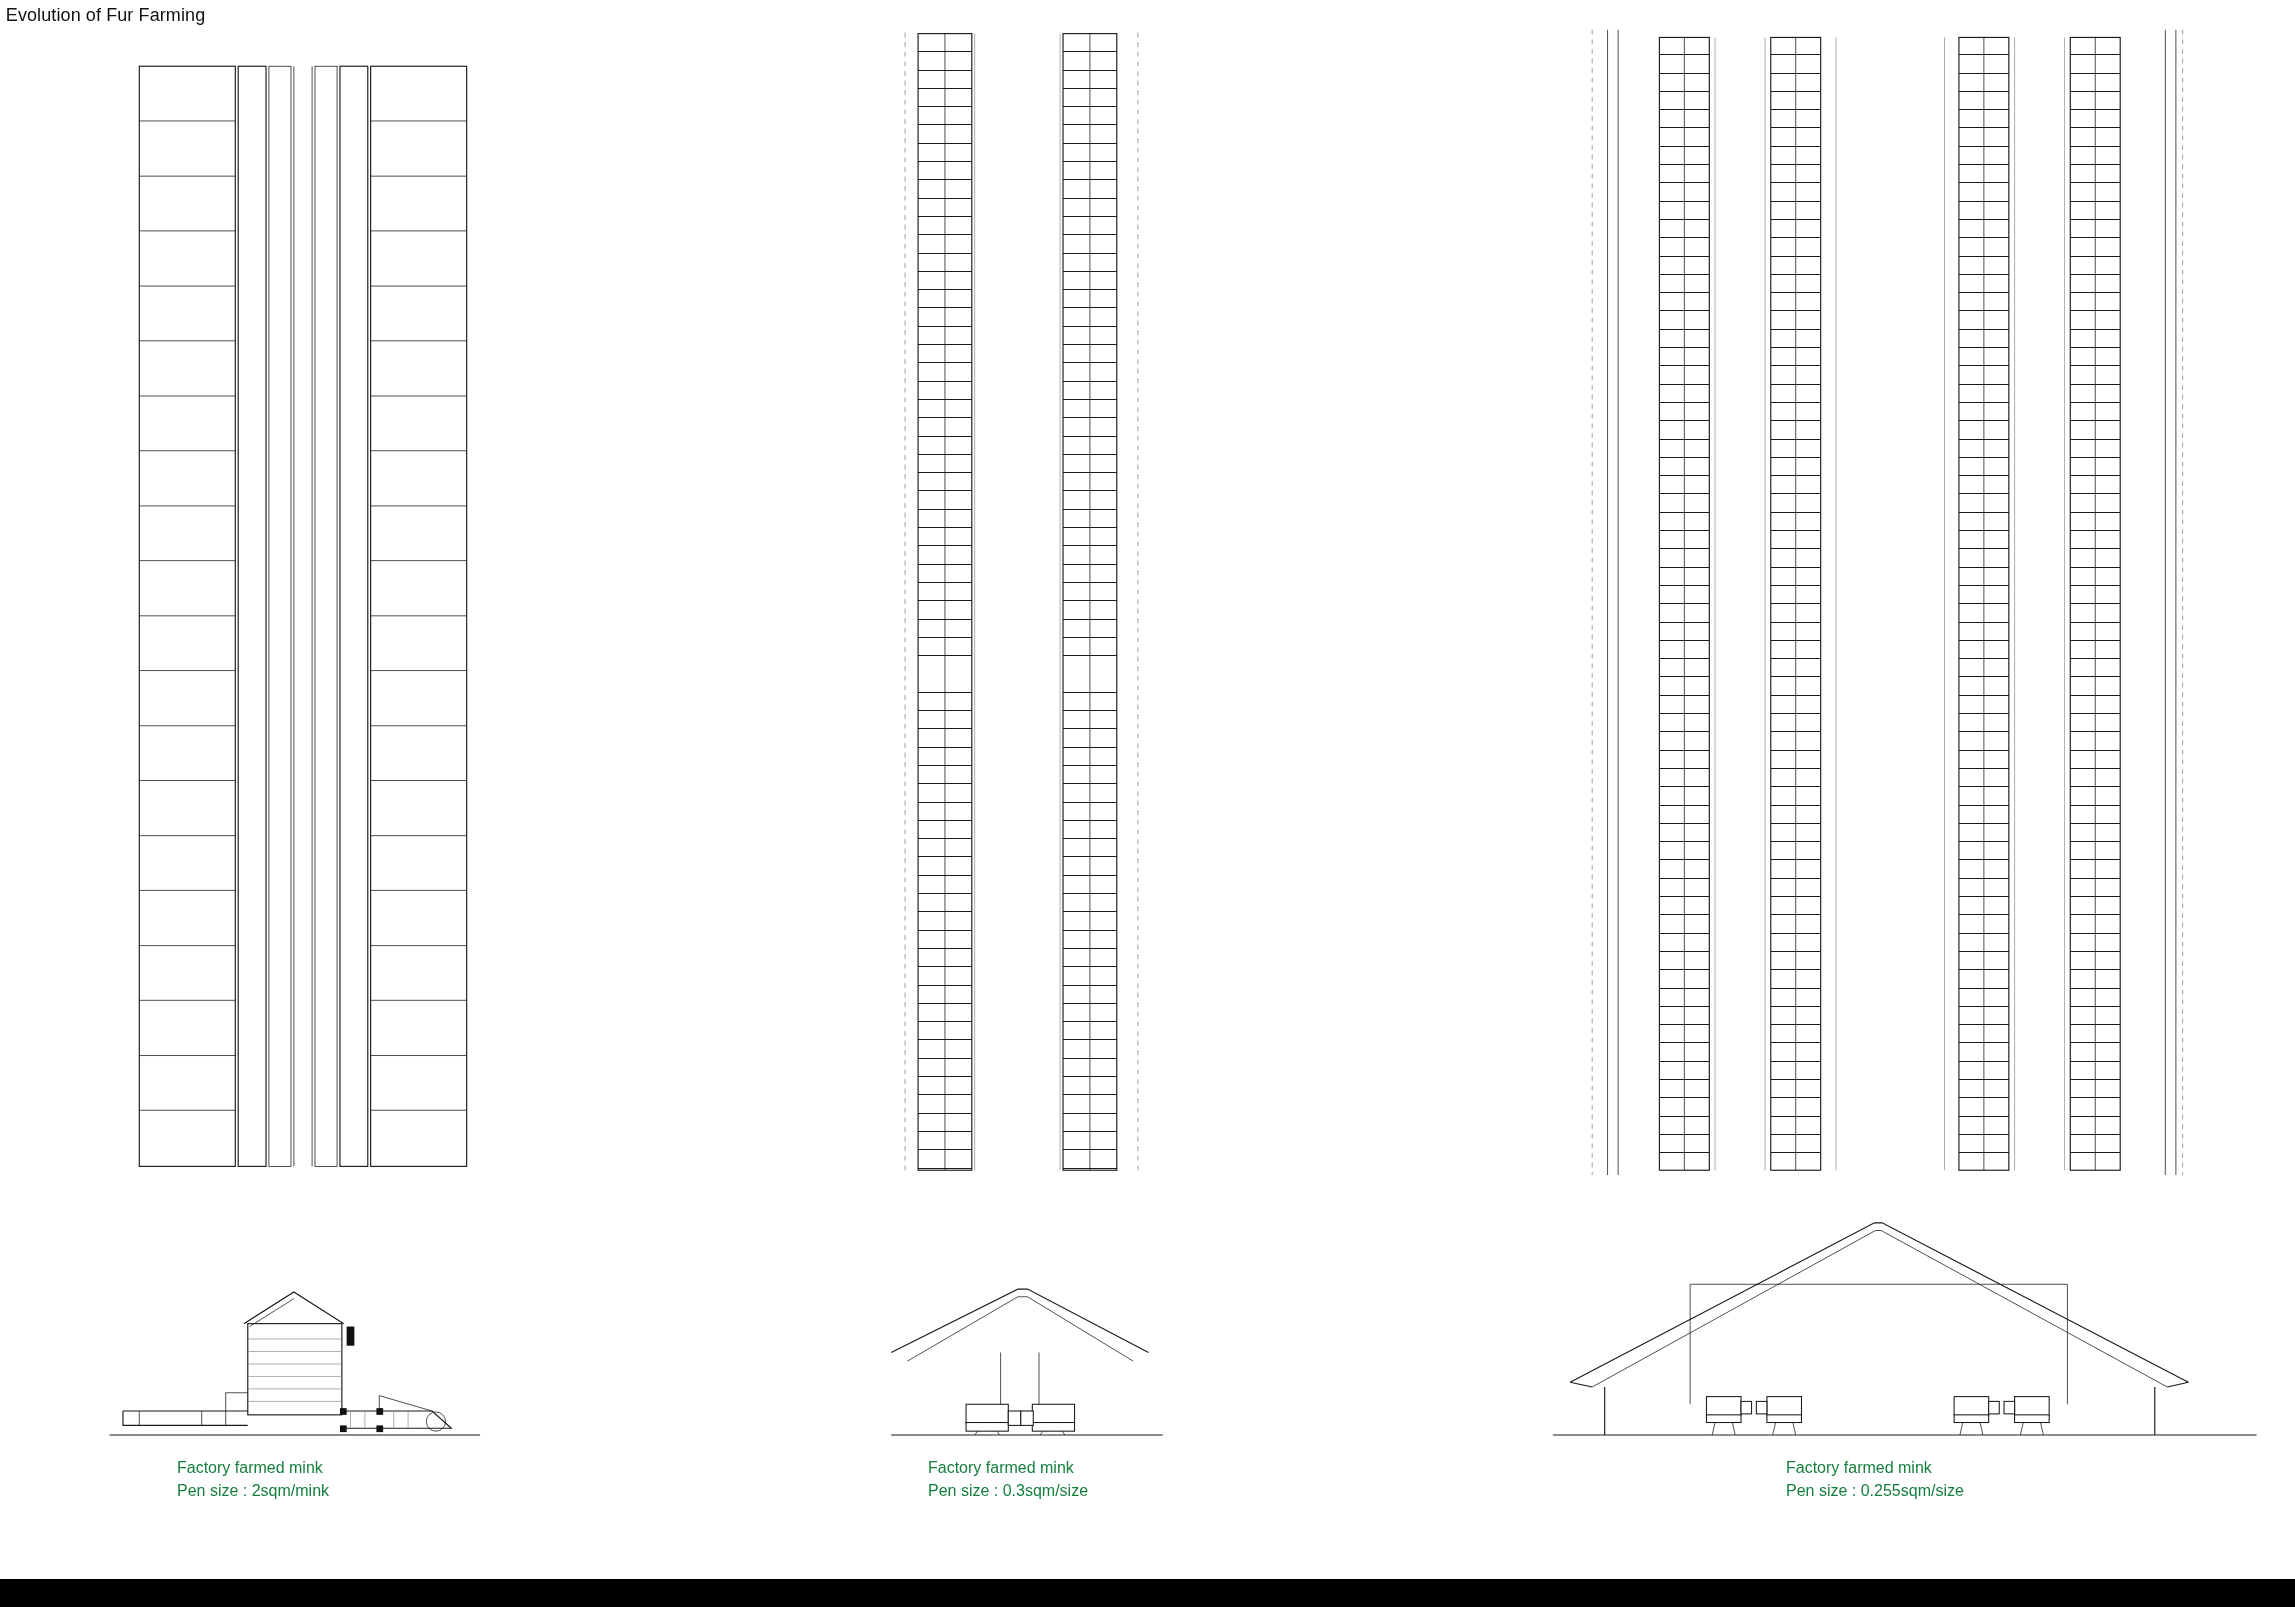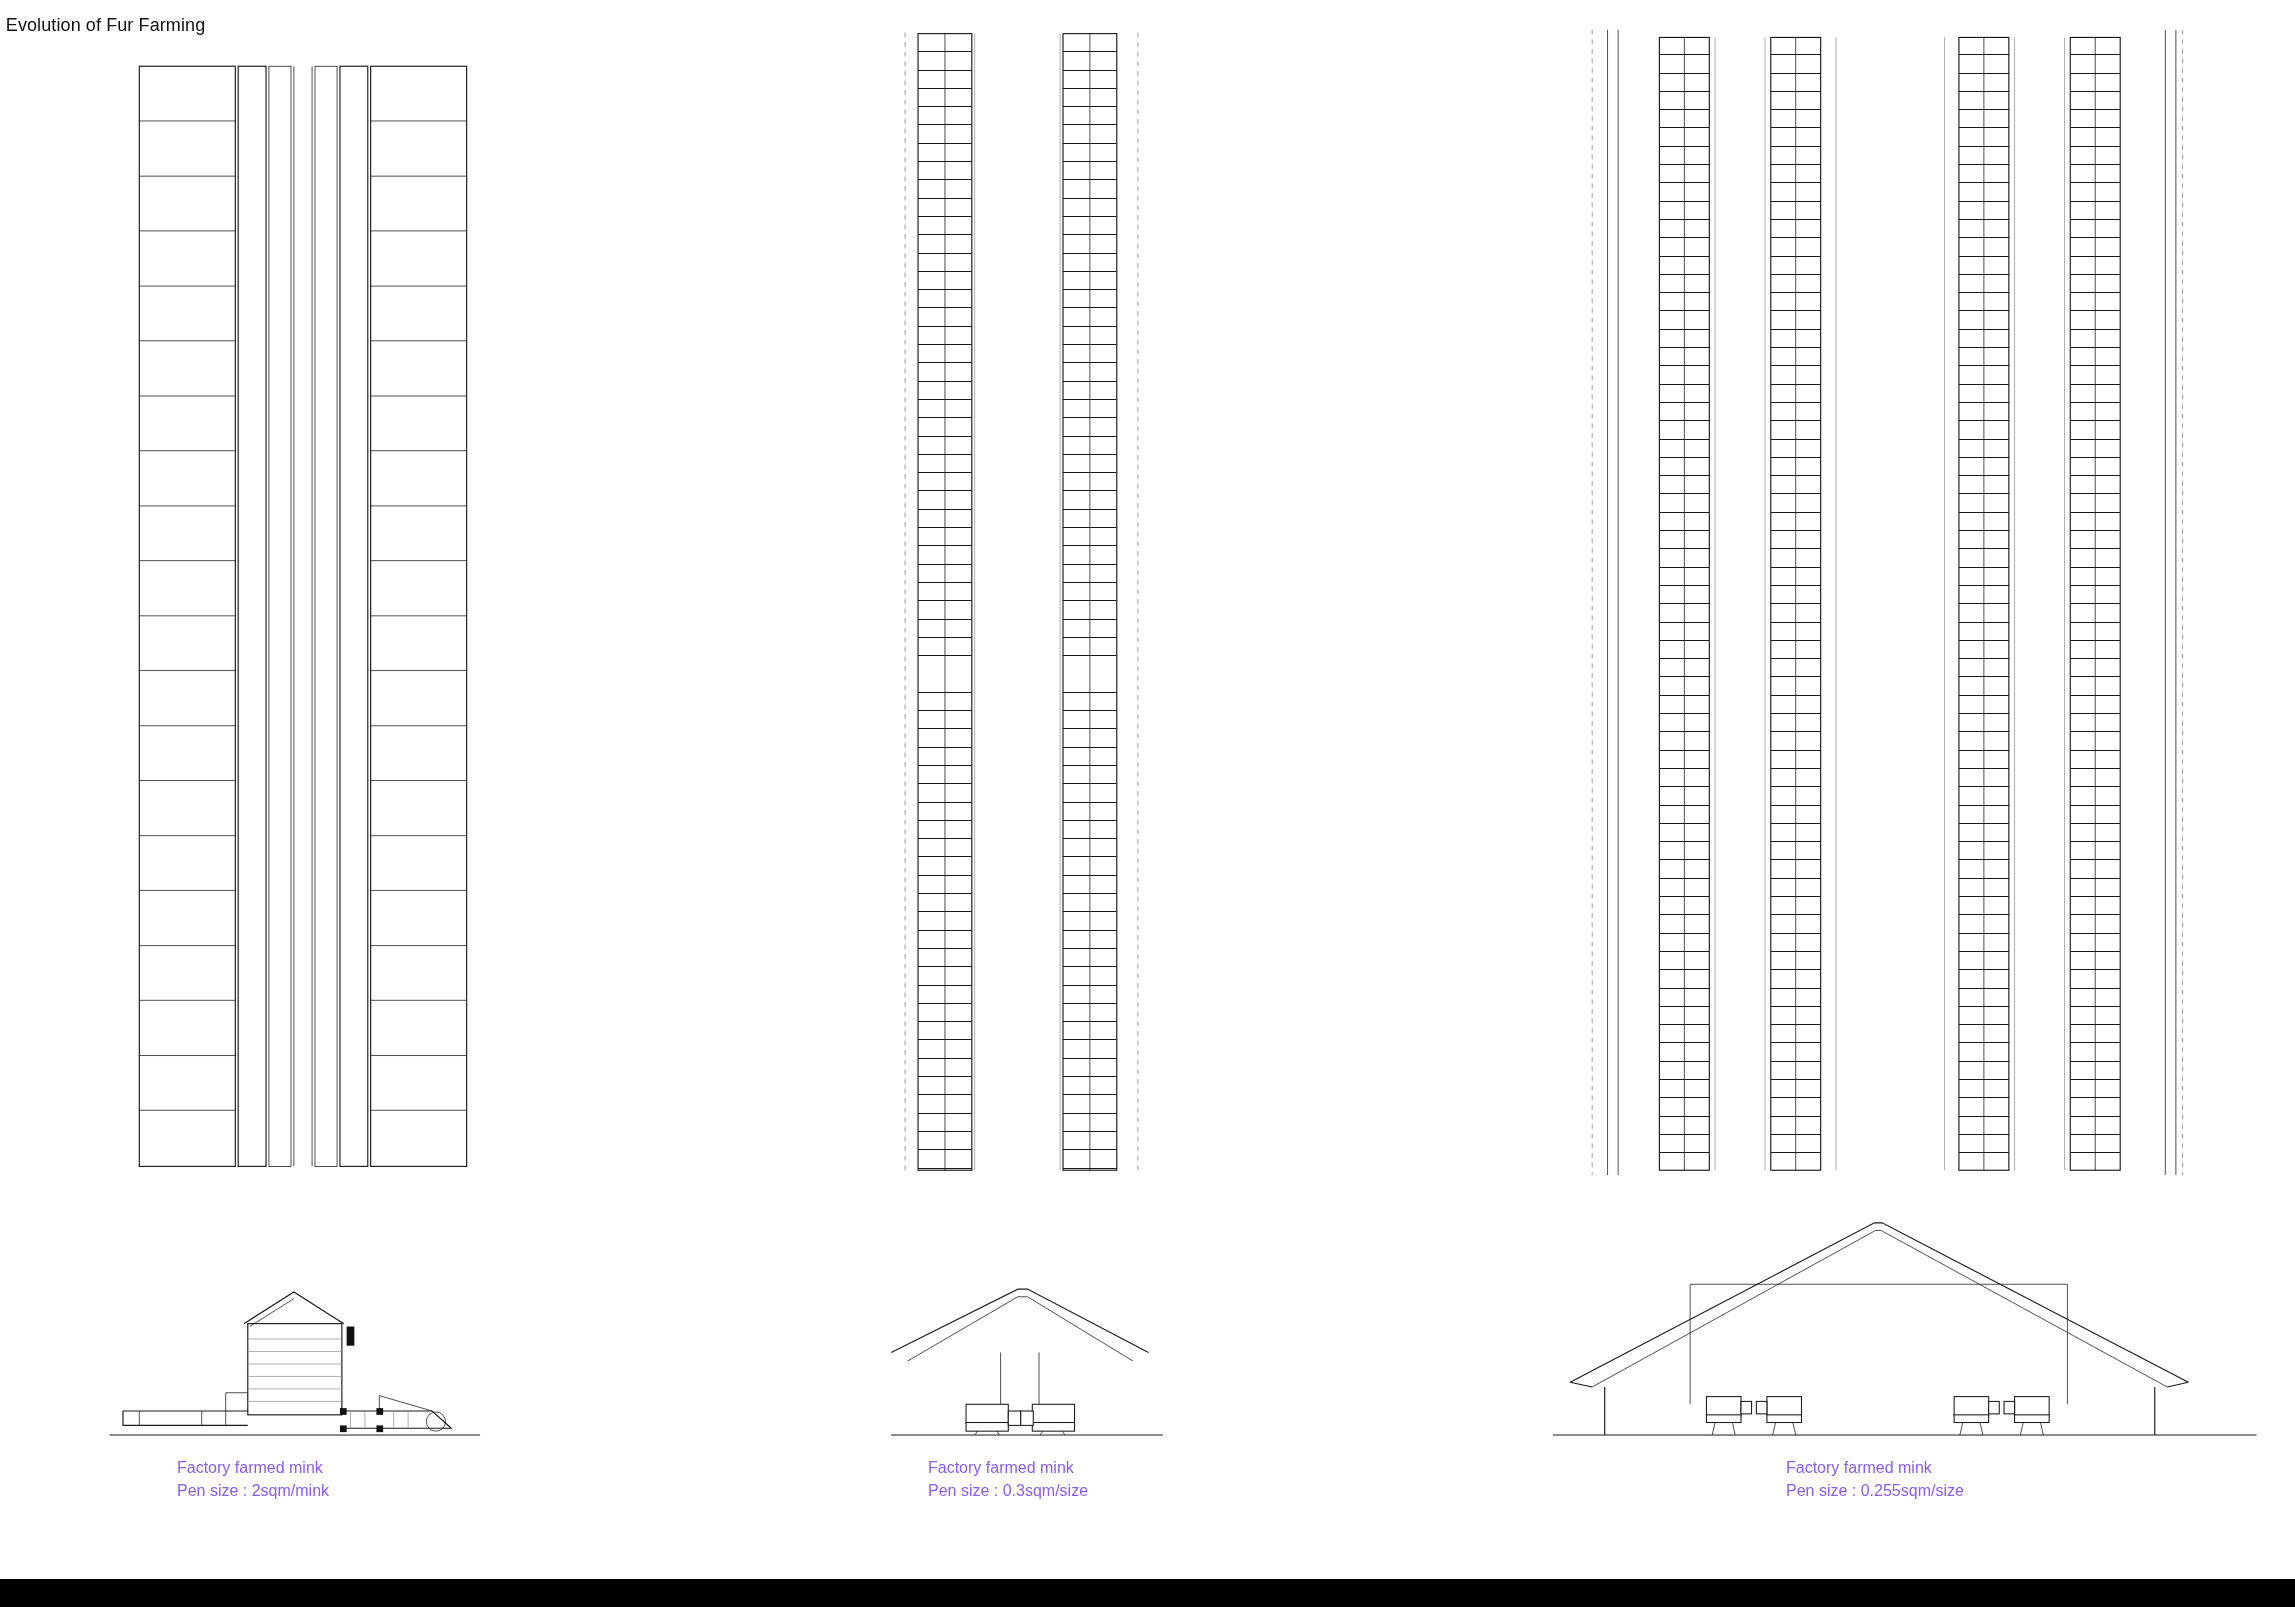--- a/index.html
+++ b/index.html
@@ -11,21 +11,21 @@
     width: 2295px;
     height: 1608px;
     position: relative;
     overflow: hidden;
     font-family: "Liberation Sans", sans-serif;
     color: #111111;
   }
   .page-title {
     position: absolute;
     left: 5.8px;
-    top: 15px;
+    top: 5px;
     font-size: 18px;
     letter-spacing: 0.1px;
     color: #111;
     white-space: nowrap;
   }
   
   .panel {
     position: absolute;
     top: 0;
     height: 1210px;
@@ -39,21 +39,21 @@
       repeating-linear-gradient(to bottom,
         rgba(0,0,0,0) 0px,
         rgba(0,0,0,0) calc(var(--rh) - 1px),
         #1a1a1a calc(var(--rh) - 1px),
         #1a1a1a var(--rh));
   }
   .cap {
     position: absolute;
     font-size: 16px;
     line-height: 1.42;
-    color: #8b5cf6;
+    color: #15803d;
     white-space: nowrap;
   }
   
   .footerbar {
     position: absolute;
     left: 0;
     bottom: 0;
     width: 2295px;
     height: 29px;
     background: #000000;

